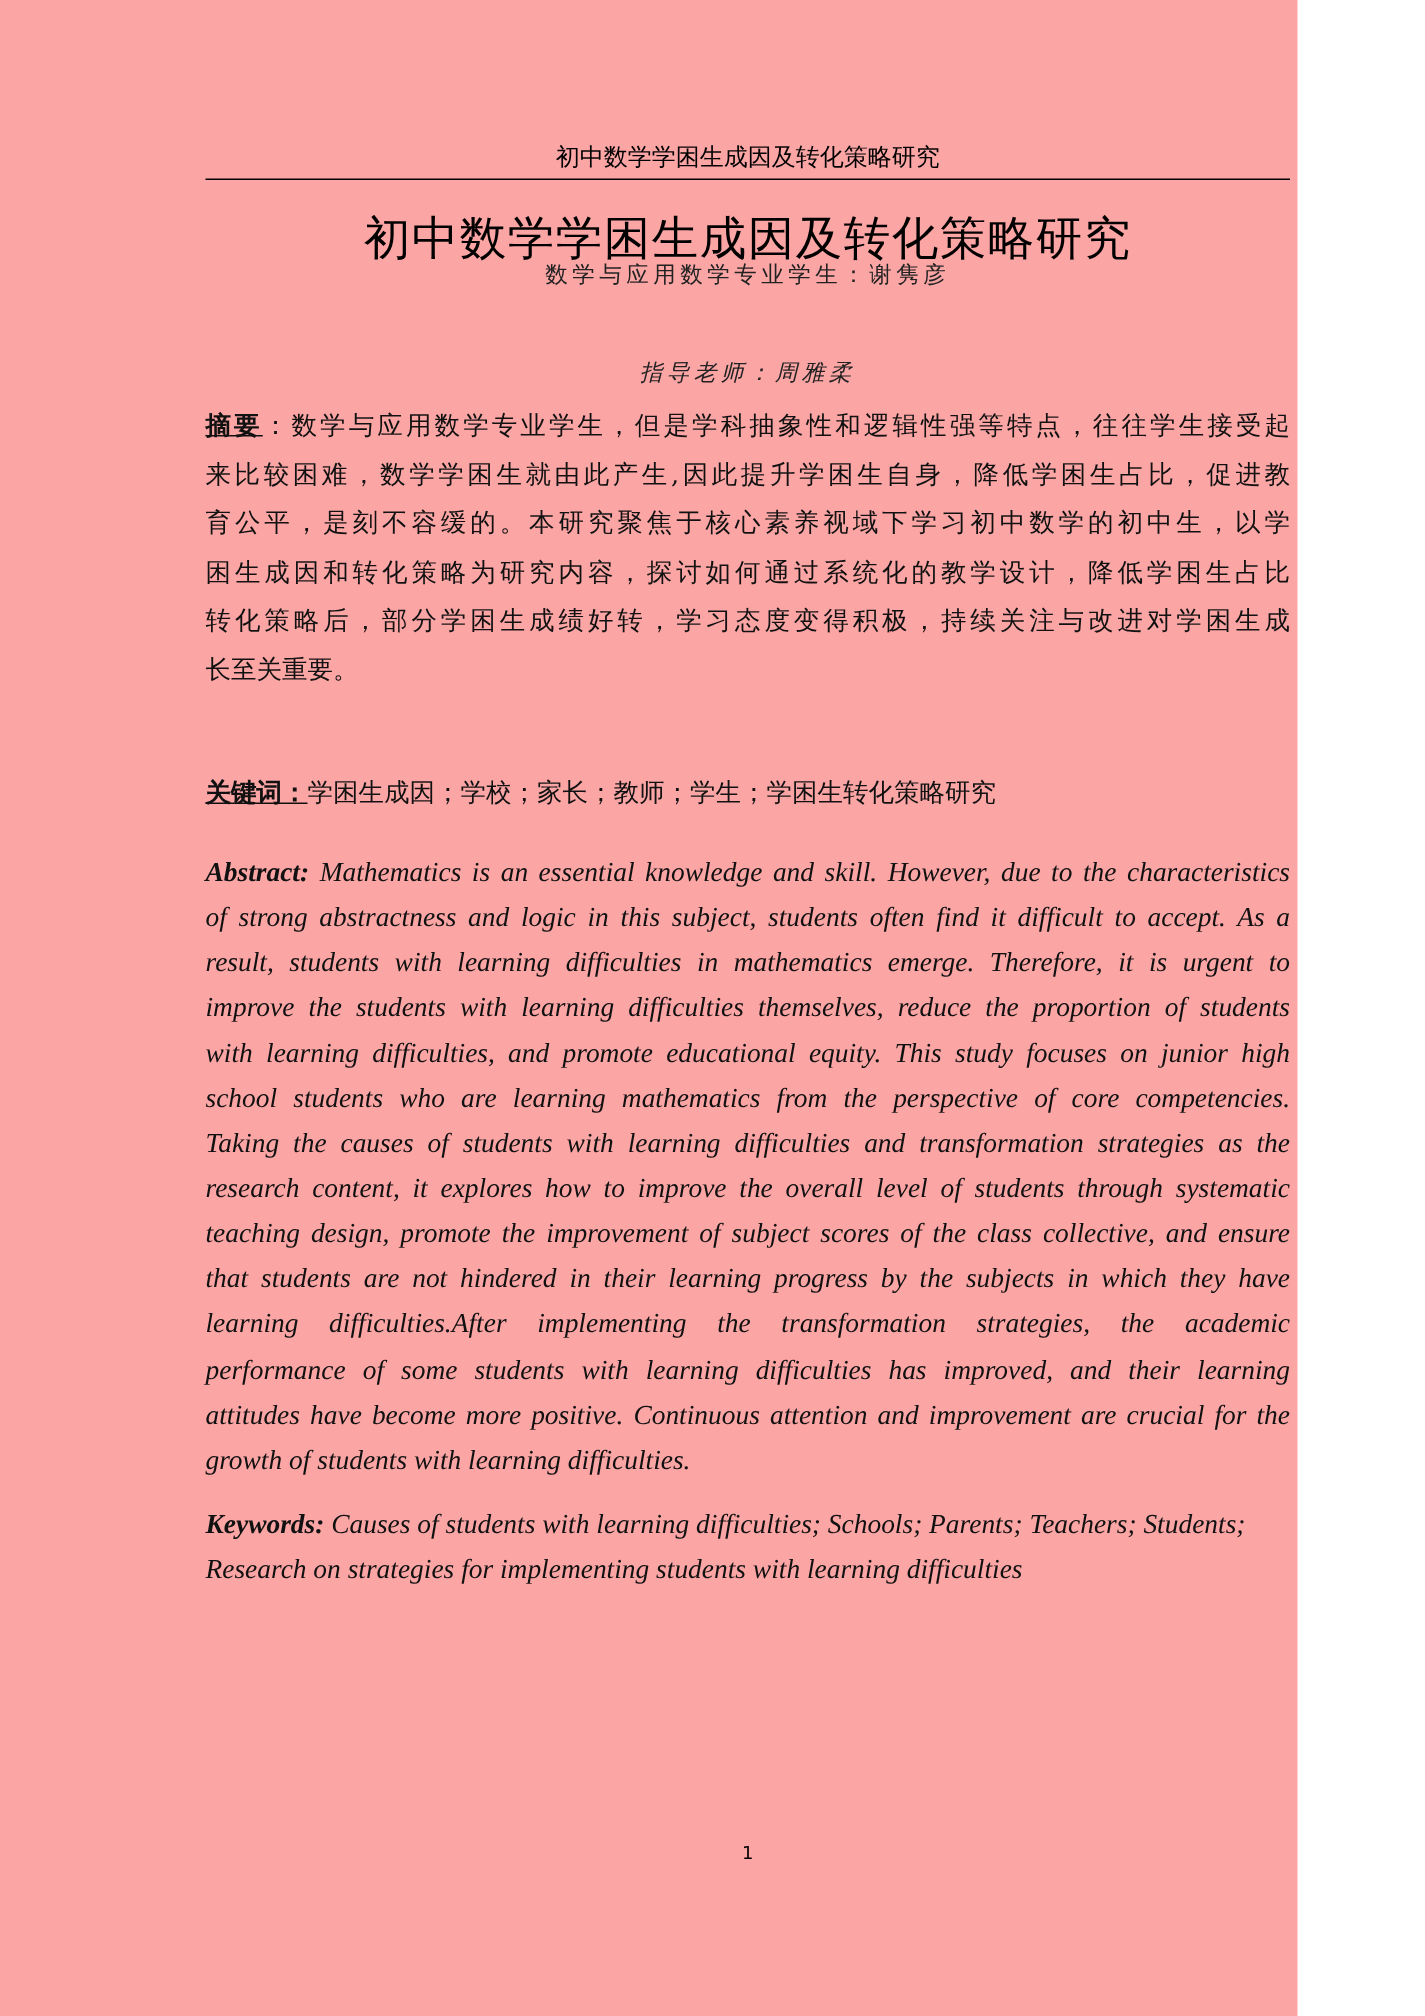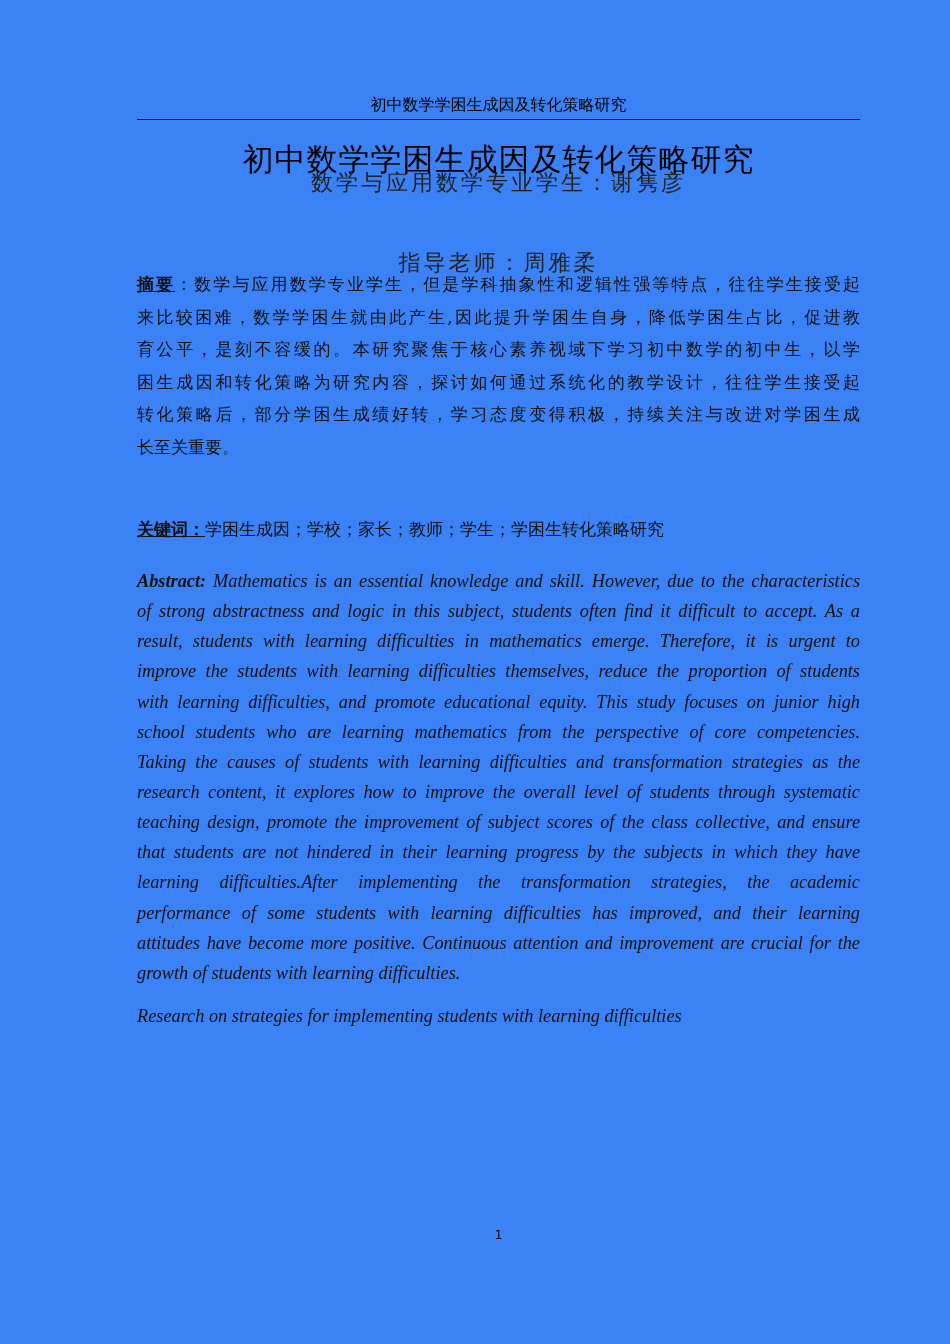--- a/index.html
+++ b/index.html
@@ -1,34 +1,34 @@
 <!DOCTYPE html>
 <html><head>
 <meta charset="utf-8">
 <style>
   html, body { margin: 0; padding: 0; background: #ffffff; }
   body { width: 950px; height: 1344px; position: relative; overflow: hidden; color: #000; }
-  .page { position: absolute; left: 0; top: 0; width: 950px; height: 1344px; background: #3b82f6; }
+  .page { position: absolute; left: 0; top: 0; width: 865px; height: 1344px; background: #fca5a5; }
 
   .running-header {
     position: absolute; left: 137px; top: 94px; width: 723px;
     text-align: center; font-family: "DejaVu Sans", sans-serif; font-size: 16px; line-height: 22px;
   }
   .header-rule { position: absolute; left: 137px; top: 119px; width: 723px; height: 0; border-top: 1.3px solid #000; }
 
   .title {
     position: absolute; left: 137px; top: 138px; width: 723px; text-align: center;
     font-family: "DejaVu Sans", sans-serif; font-size: 31px; line-height: 42px; letter-spacing: 1px;
   }
   .author, .advisor {
     position: absolute; left: 137px; width: 723px; text-align: center;
-    font-family: "DejaVu Sans", sans-serif; font-size: 22px; line-height: 26px; letter-spacing: 3px; color: #222;
+    font-family: "DejaVu Sans", sans-serif; font-size: 15px; line-height: 26px; letter-spacing: 3px; color: #222;
   }
   .author { top: 170px; }
-  .advisor { top: 250px; }
+  .advisor { top: 235px; font-style: italic; }
 
   .cn-block { position: absolute; left: 137px; width: 723px; font-family: "DejaVu Serif", serif; font-size: 17px; color: #111; }
   .cn-abstract { top: 272px; }
   .cn-line { height: 32.5px; line-height: 25px; white-space: nowrap; text-align: justify; text-align-last: justify; }
   .cn-line.last { text-align-last: left; }
   .cn-label { font-weight: bold; text-decoration: underline; }
 
   .cn-keywords { top: 517px; }
   .cn-keywords .cn-line { text-align-last: left; }
 
@@ -52,21 +52,21 @@
   <div class="header-rule"></div>
 
   <div class="title">初中数学学困生成因及转化策略研究</div>
   <div class="author">数学与应用数学专业学生：谢隽彦</div>
   <div class="advisor">指导老师：周雅柔</div>
 
   <div class="cn-block cn-abstract">
     <div class="cn-line"><span class="cn-label">摘要</span><span>：</span><span>数学与应用数学专业学生，但是学科抽象性和逻辑性强等特点，往往学生接受起</span></div>
     <div class="cn-line">来比较困难，数学学困生就由此产生,因此提升学困生自身，降低学困生占比，促进教</div>
     <div class="cn-line">育公平，是刻不容缓的。本研究聚焦于核心素养视域下学习初中数学的初中生，以学</div>
-    <div class="cn-line">困生成因和转化策略为研究内容，探讨如何通过系统化的教学设计，往往学生接受起</div>
+    <div class="cn-line">困生成因和转化策略为研究内容，探讨如何通过系统化的教学设计，降低学困生占比</div>
     <div class="cn-line">转化策略后，部分学困生成绩好转，学习态度变得积极，持续关注与改进对学困生成</div>
     <div class="cn-line last">长至关重要。</div>
   </div>
 
   <div class="cn-block cn-keywords">
     <div class="cn-line"><span class="cn-label">关键词：</span><span>学困生成因；学校；家长；教师；学生；学困生转化策略研究</span></div>
   </div>
 
   <div class="en-block en-abstract">
     <div class="en-line"><span class="en-label">Abstract:</span> <span>Mathematics is an essential knowledge and skill. However, due to the characteristics</span></div>
@@ -79,17 +79,18 @@
     <div class="en-line">research content, it explores how to improve the overall level of students through systematic</div>
     <div class="en-line">teaching design, promote the improvement of subject scores of the class collective, and ensure</div>
     <div class="en-line">that students are not hindered in their learning progress by the subjects in which they have</div>
     <div class="en-line">learning difficulties.After implementing the transformation strategies, the academic</div>
     <div class="en-line">performance of some students with learning difficulties has improved, and their learning</div>
     <div class="en-line">attitudes have become more positive. Continuous attention and improvement are crucial for the</div>
     <div class="en-line last">growth of students with learning difficulties.</div>
   </div>
 
   <div class="en-block en-keywords">
+    <div class="en-line"><span class="en-label">Keywords:</span> <span>Causes of students with learning difficulties; Schools; Parents; Teachers; Students;</span></div>
     <div class="en-line last">Research on strategies for implementing students with learning difficulties</div>
   </div>
 
   <div class="page-number">1</div>
 </div>
 
 </body></html>

